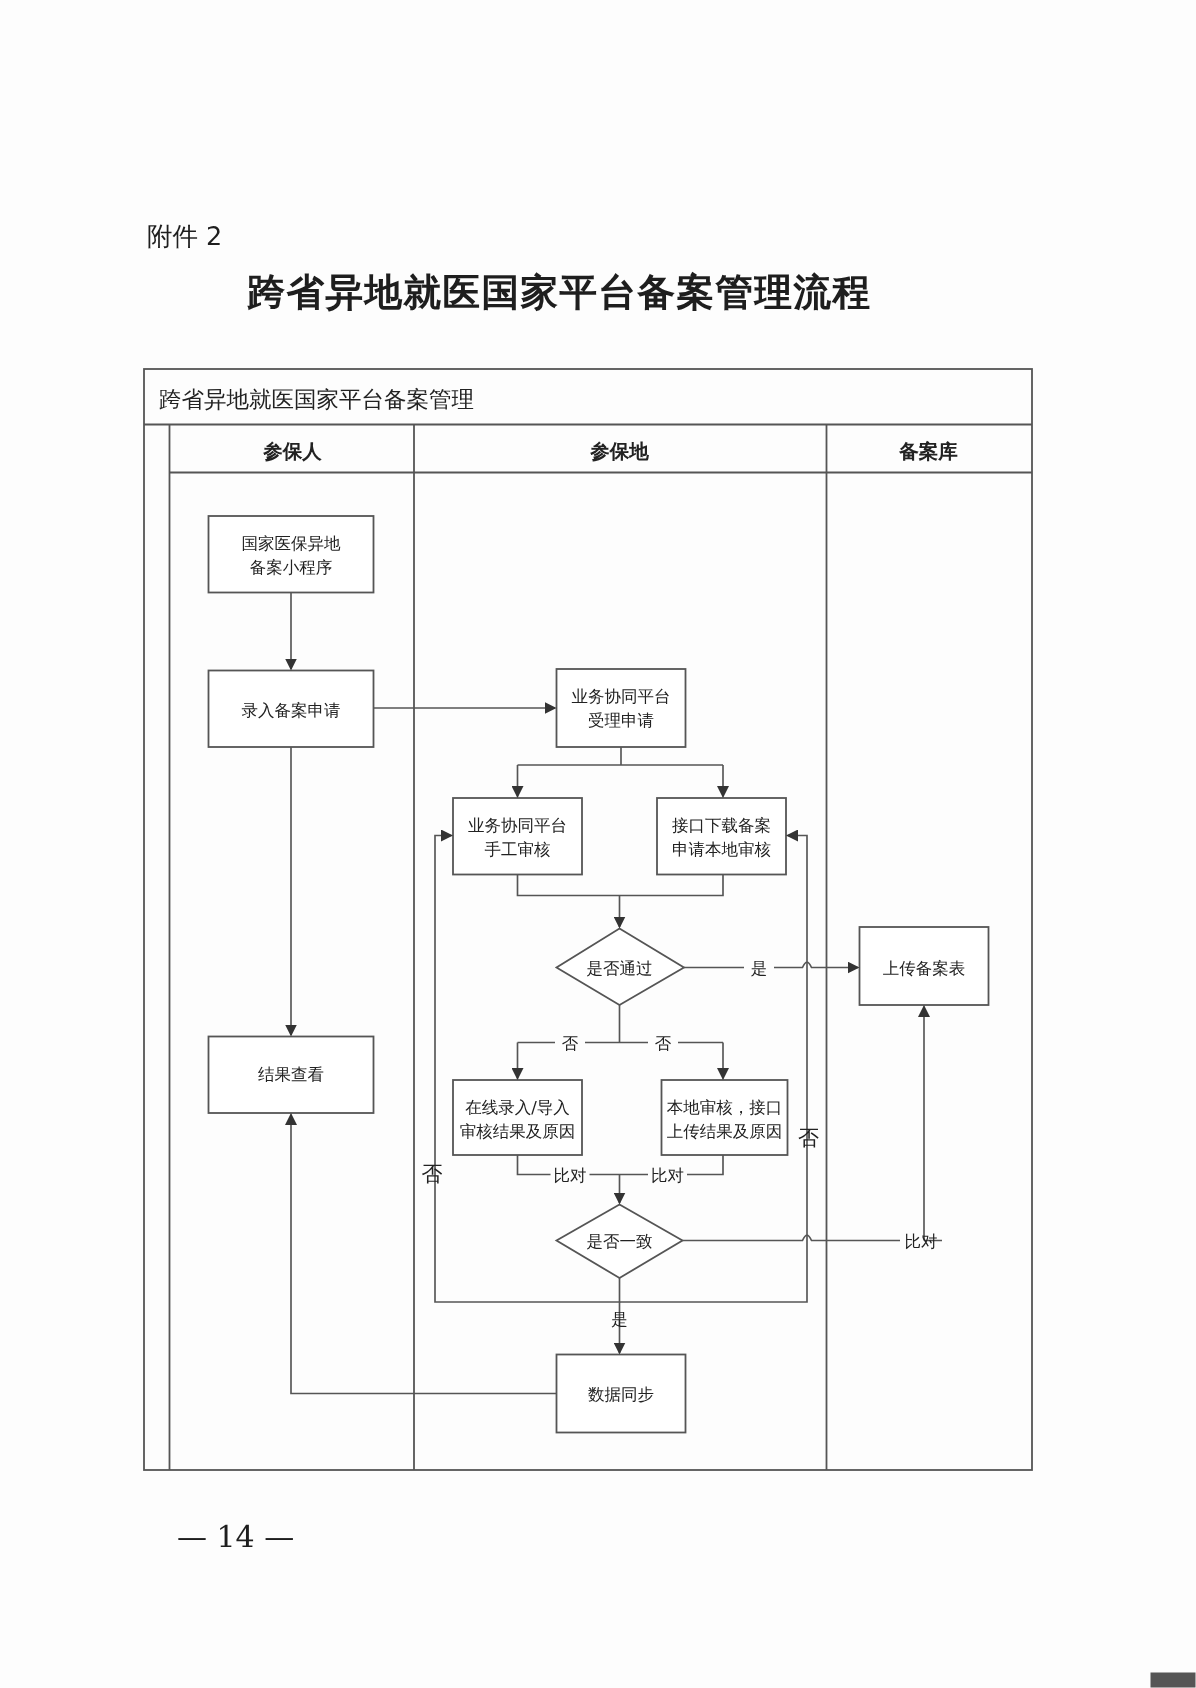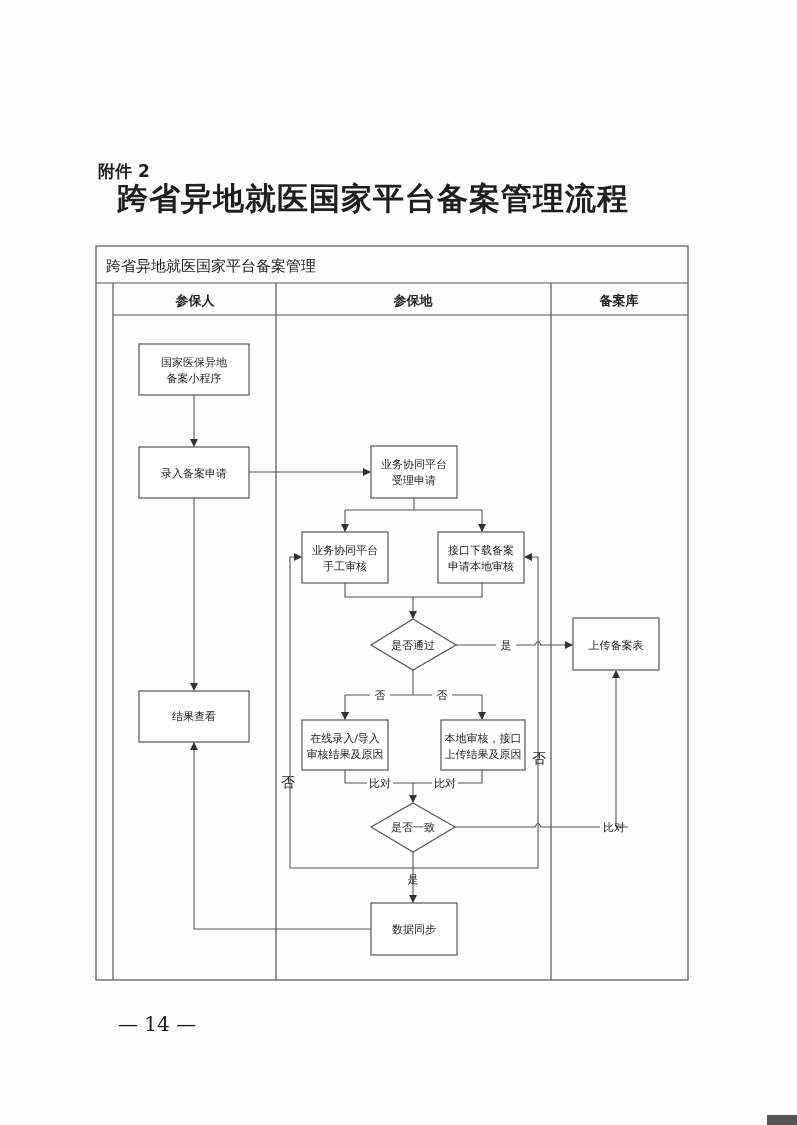--- a/index.html
+++ b/index.html
@@ -2,22 +2,22 @@
 <html><head>
 <meta charset="utf-8">
 <style>
   html, body { margin: 0; padding: 0; }
   body {
     width: 797px; height: 1125px; position: relative; overflow: hidden;
     background: #fdfdfd;
     font-family: "DejaVu Serif", serif;
     color: #1e1e1e;
   }
-  .annex { position: absolute; left: 98px; top: 160px; font-size: 17px; font-weight: bold; font-family: "DejaVu Sans", sans-serif; }
-  .doc-title { position: absolute; left: 0; width: 746px; top: 178px; text-align: center; font-size: 31px; font-weight: bold; letter-spacing: 1px; }
+  .annex { position: absolute; left: 98px; top: 146px; font-size: 17px; font-weight: normal; font-family: "DejaVu Sans", sans-serif; }
+  .doc-title { position: absolute; left: 0; width: 746px; top: 178px; text-align: center; font-size: 25px; font-weight: bold; letter-spacing: 1px; }
   .page-num { position: absolute; left: 118px; top: 1012px; font-size: 20px; font-family: "DejaVu Serif", serif; }
   .corner-mark { position: absolute; right: 0; bottom: 0; width: 30px; height: 10px; background: #555; }
   svg { position: absolute; left: 0; top: 0; }
   .lbl { font-family: "DejaVu Sans", sans-serif; fill: #222; }
 </style>
 </head>
 <body>
 
 <div class="annex">附件 2</div>
 <div class="doc-title">跨省异地就医国家平台备案管理流程</div>

